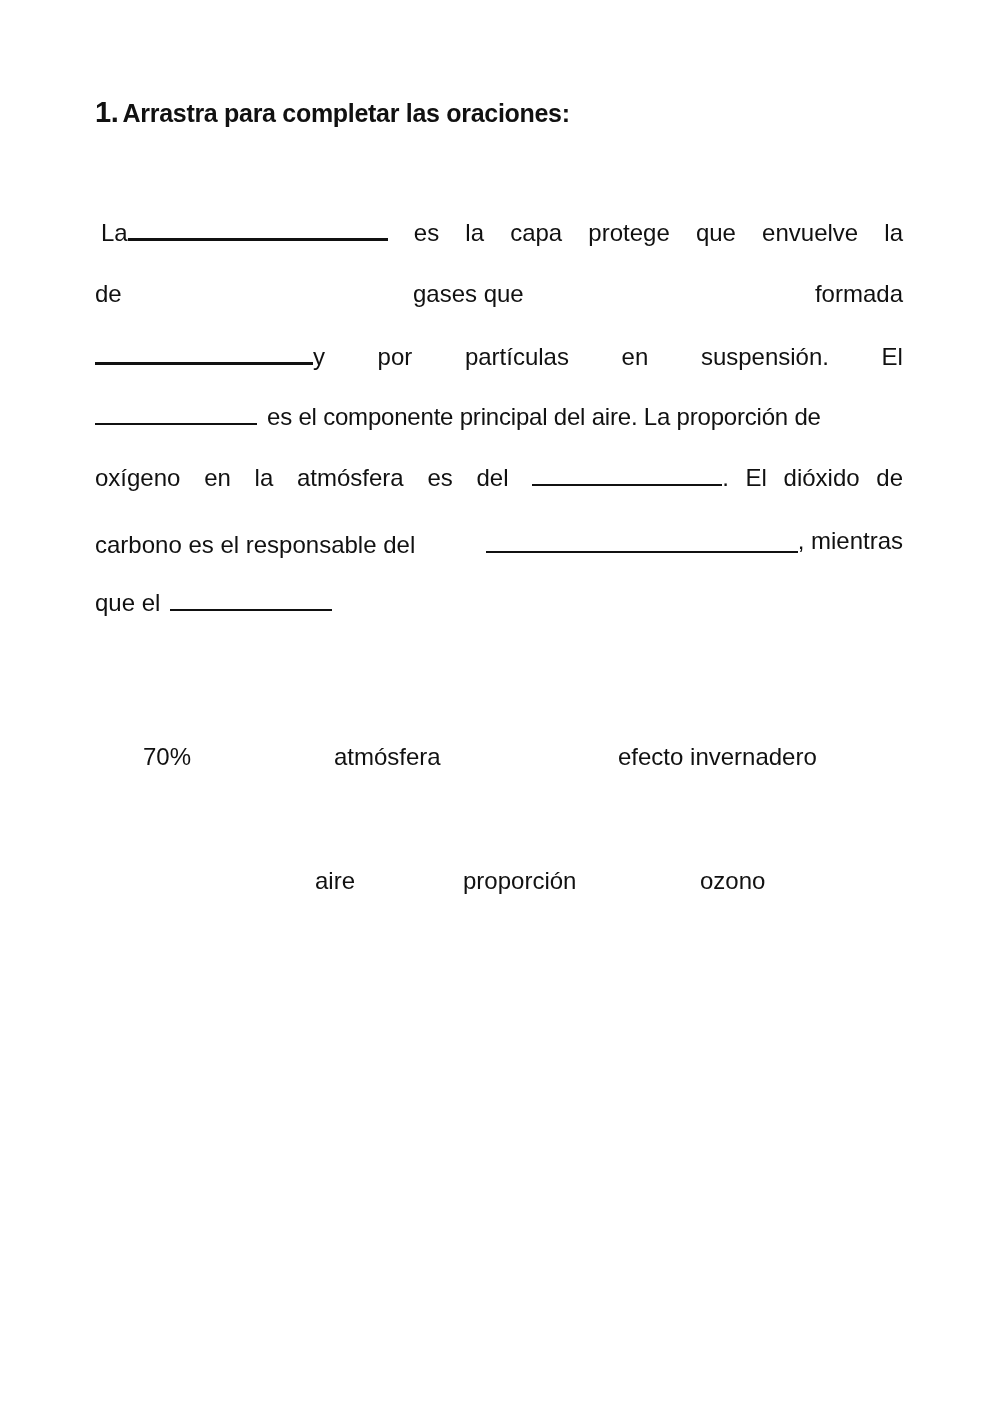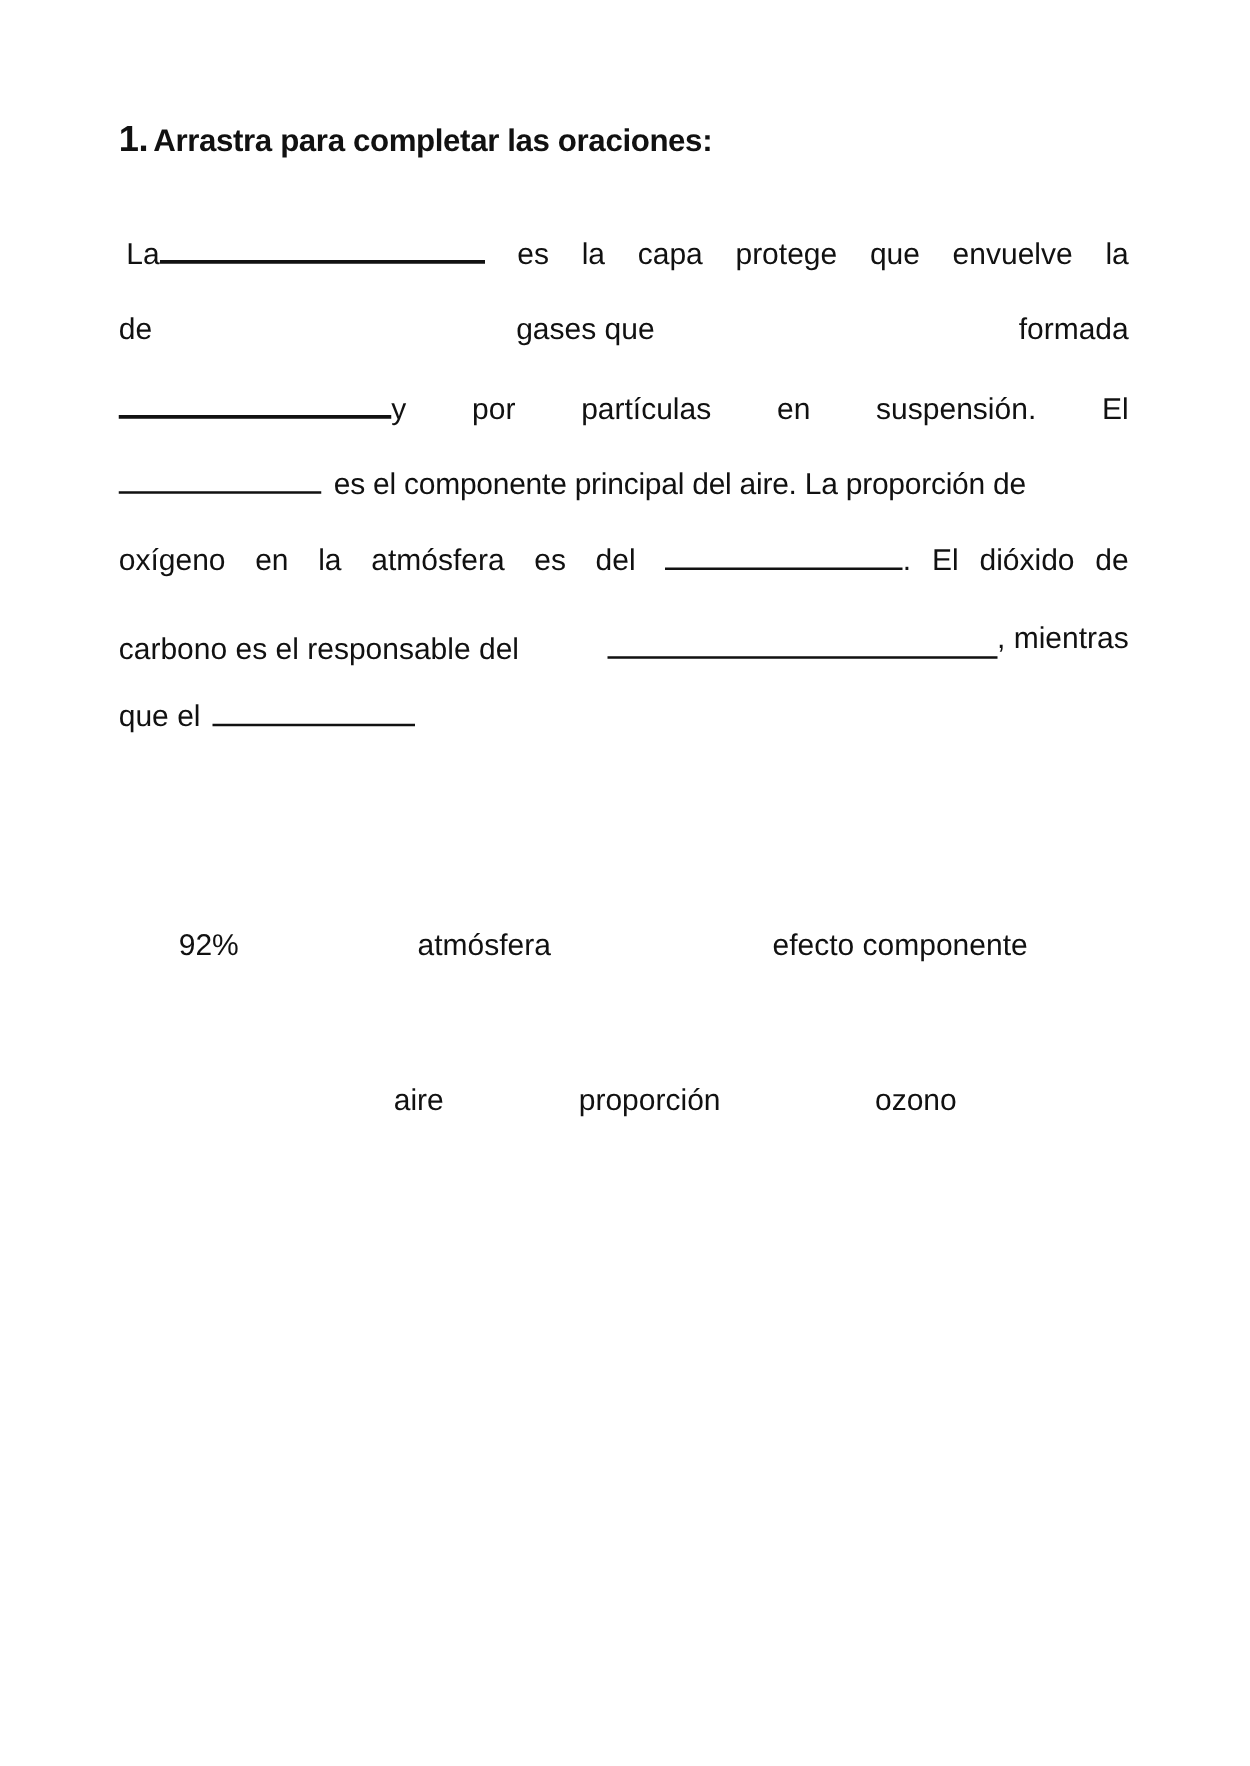--- a/index.html
+++ b/index.html
@@ -8,20 +8,21 @@
       position: absolute; left: 95px; top: 96px;
       font-family: "Liberation Sans", sans-serif; font-weight: bold; font-size: 25px;
       letter-spacing: -0.3px;
     }
     .title .num { font-size: 29px; margin-right: 4px; }
     .line {
       position: absolute; left: 95px; width: 808px; height: 32px;
       font-family: "Liberation Sans", sans-serif; font-size: 24px; line-height: 32px;
       display: flex; justify-content: space-between; align-items: baseline;
       white-space: nowrap;
+      margin-top: 30px;
     }
     .line.left { justify-content: flex-start; }
     .blank {
       display: inline-block; border-bottom: 2px solid #111; height: 22px;
       vertical-align: baseline; margin: 0 4px;
     }
     .blank.thick { border-bottom-width: 3px; }
     .word { position: absolute; font-family: "Liberation Sans", sans-serif; font-size: 24px; line-height: 30px; }
   </style>
 </head>
@@ -76,31 +77,31 @@
   <span>es</span>
   <span>del</span>
   <span style="display:flex;align-items:baseline;">
     <span class="blank" style="width:190px;margin:0;"></span>
       <span style="word-spacing:10px;">. El dióxido de</span>
   </span>
 </div>
 
 <div class="line" style="top:495px;">
   <span>carbono es el responsable del</span>
-  <span style="display:flex;align-items:flex-end;">
+  <span style="display:flex;align-items:center;">
     <span class="blank" style="width:312px;margin:0;"></span>
       <span>, mientras</span>
   </span>
 </div>
 
 <div class="line left" style="top:557px;">
   <span>que el</span>
   <span class="blank" style="width:162px;margin:0 8px 0 10px;"></span>
 </div>
 
 <div>
-  <span class="word" style="left:143px;top:742px;">92%</span>
+  <span class="word" style="left:143px;top:742px;">70%</span>
   <span class="word" style="left:334px;top:742px;">atmósfera</span>
-  <span class="word" style="left:618px;top:742px;">efecto componente</span>
+  <span class="word" style="left:618px;top:742px;">efecto invernadero</span>
   <span class="word" style="left:315px;top:866px;">aire</span>
   <span class="word" style="left:463px;top:866px;">proporción</span>
   <span class="word" style="left:700px;top:866px;">ozono</span>
 </div>
 
 </body></html>

